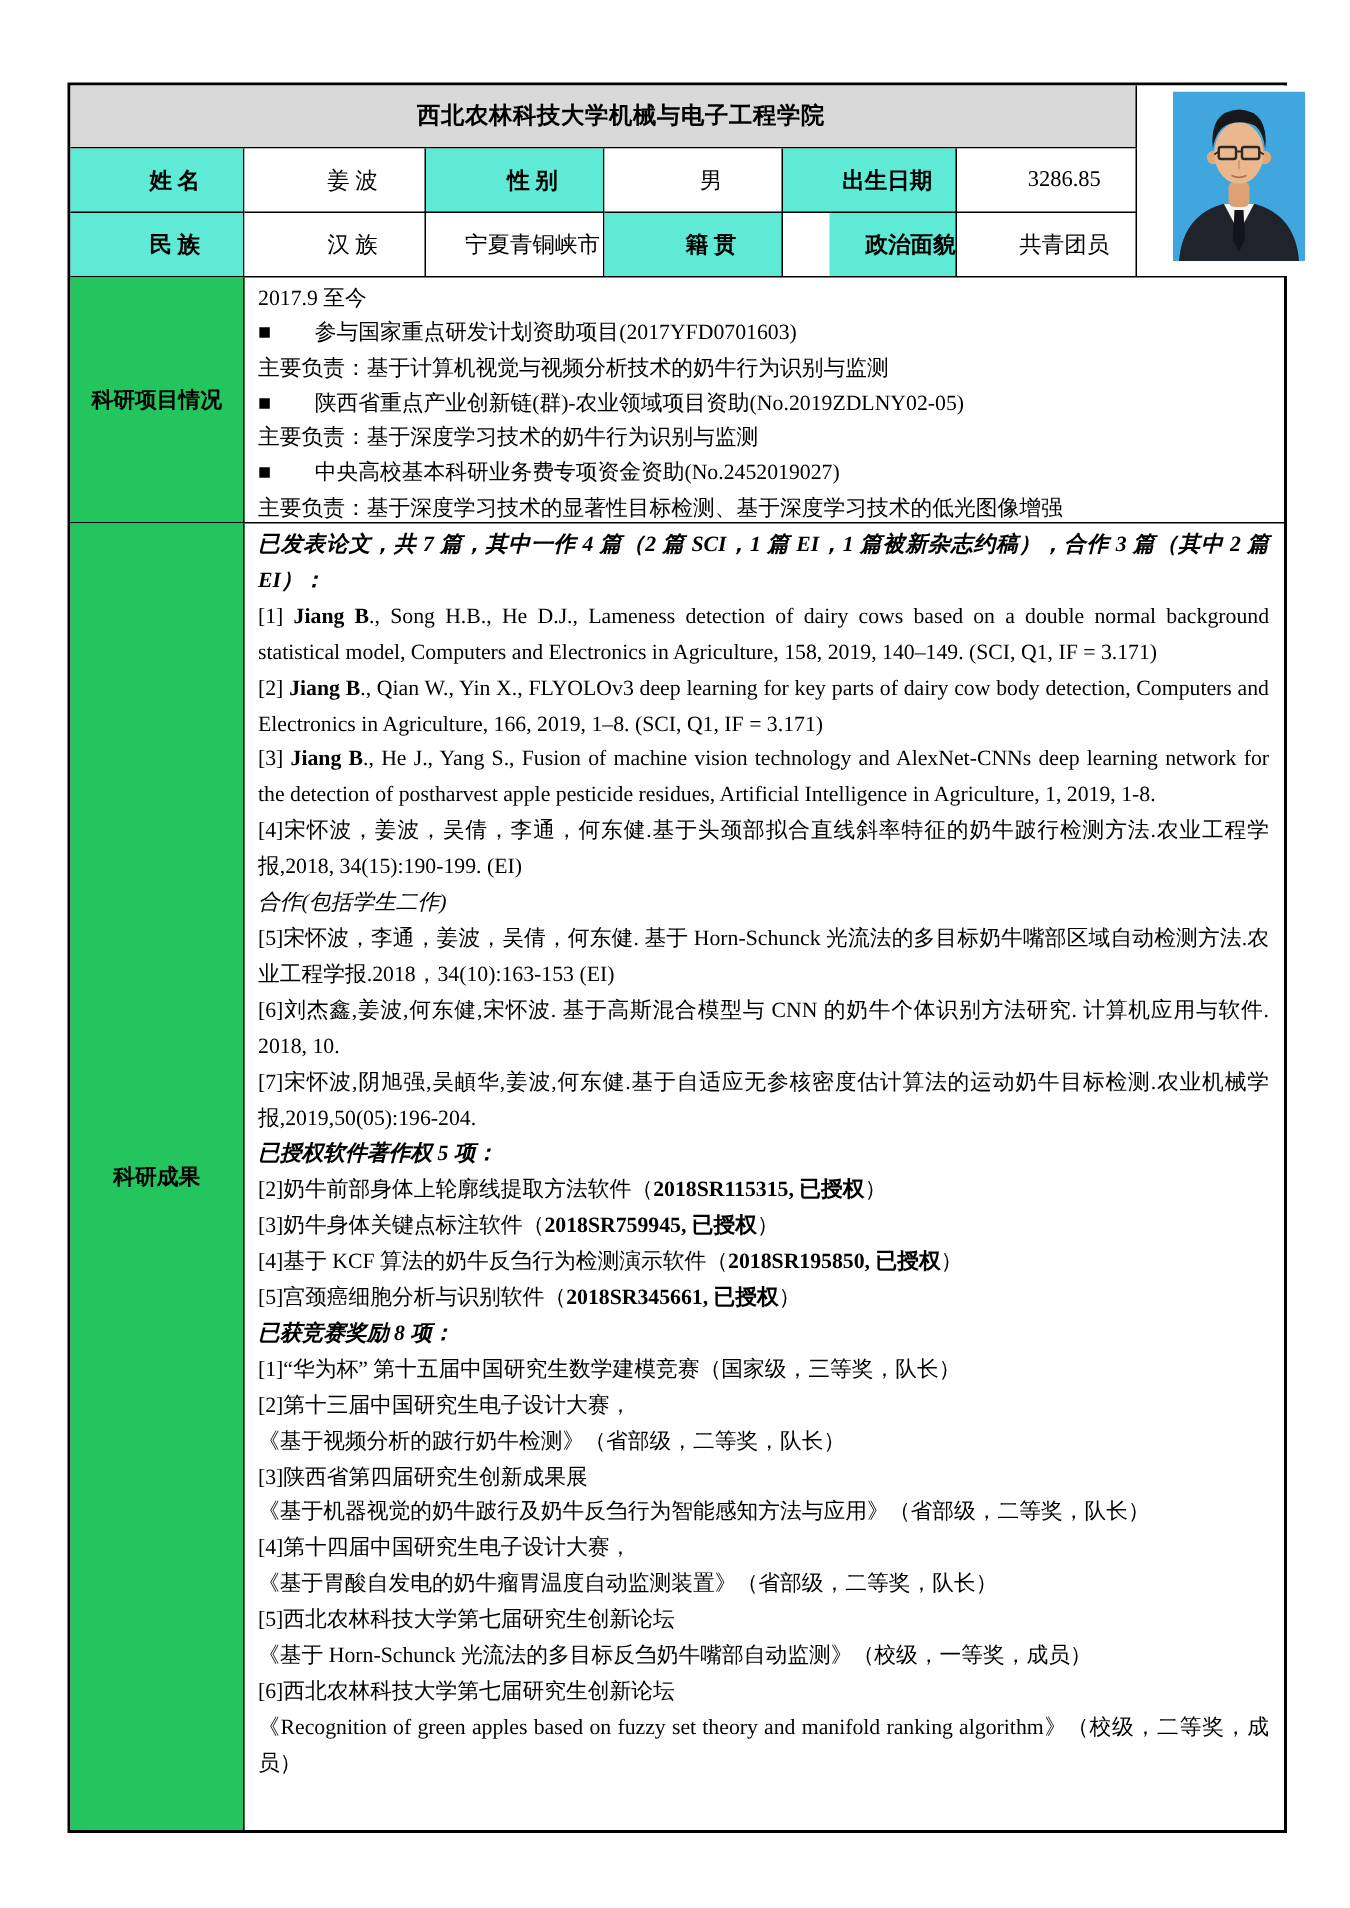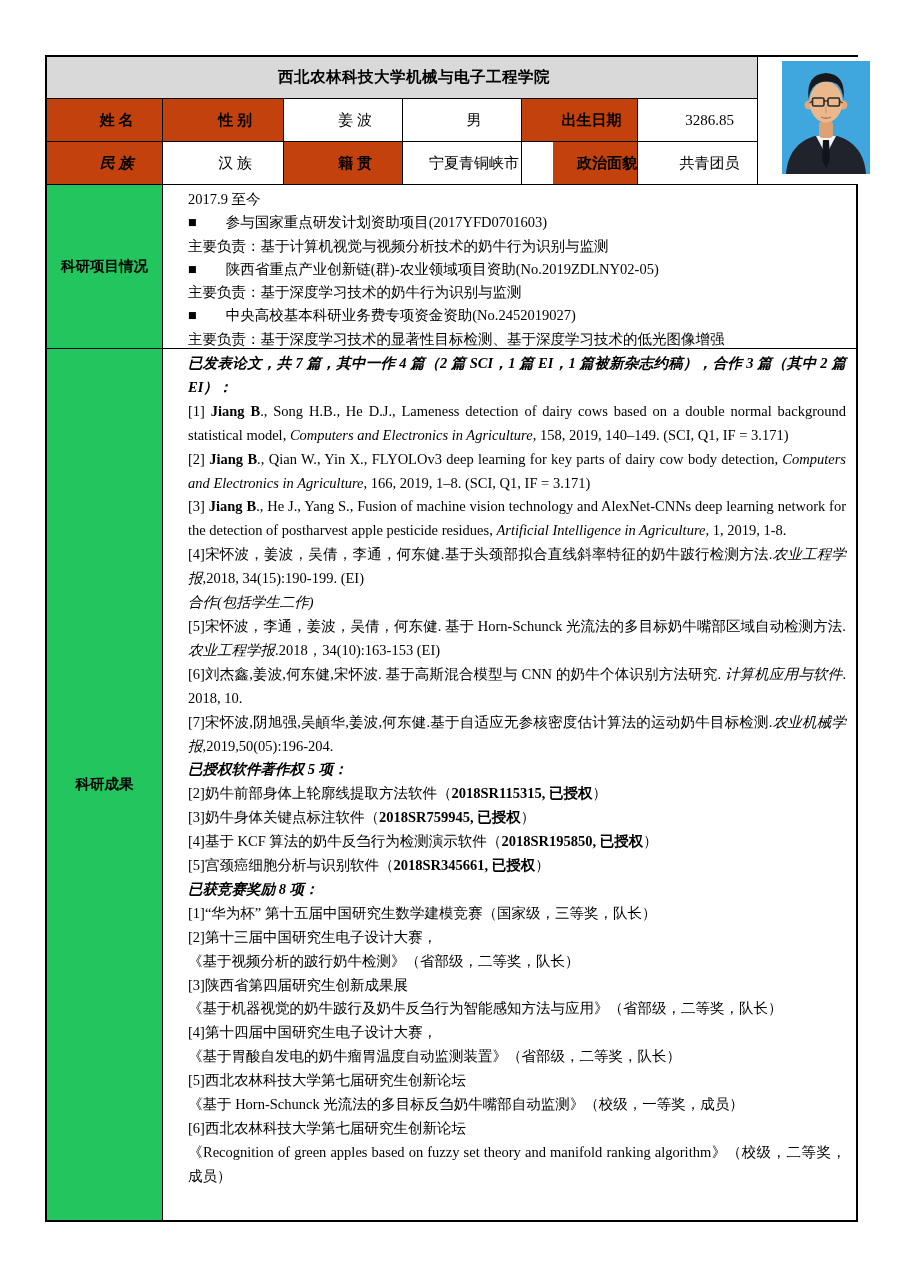--- a/index.html
+++ b/index.html
@@ -16,21 +16,21 @@
   .top{
     display:grid;
     grid-template-columns:116px 121px 119px 119px 116px 120px 1fr;
     grid-template-rows:42px 43px 42px;
   }
   .cell{
     box-sizing:border-box;display:flex;align-items:center;justify-content:center;
     border-right:1.5px solid #000;border-bottom:1.5px solid #000;
     font-size:15px;white-space:nowrap;padding-left:24px;
   }
-  .cell.lab{background:#c2410c;font-weight:bold;}
+  .cell.lab{background:#5eead4;font-weight:bold;}
   .cell.val{background:#ffffff;}
   .title-cell{
     grid-column:1/7;grid-row:1;background:#d9d9d9;
     font-weight:bold;font-size:15.5px;letter-spacing:.5px;
   }
   .photo-cell{
     grid-column:7;grid-row:1/4;border-right:none;border-bottom:none;
     background:#fff;align-items:flex-start;padding-top:4px;
   }
   
@@ -38,24 +38,24 @@
   .sec-label{
     width:116px;flex:0 0 116px;background:#22c55e;border-right:1.5px solid #000;
     display:flex;align-items:center;justify-content:center;
     font-weight:bold;font-size:14.5px;box-sizing:border-box;white-space:nowrap;
   }
   .sec-content{flex:1;padding:3px 10px 0 9px;overflow:hidden;box-sizing:border-box;}
   .sec-projects .sec-content{height:163px;}
   .sec-results  .sec-content{height:871px;}
   .sec-projects .para{line-height:23.3px;}
   .sec-results  .para{line-height:23.9px;}
-  .para{font-size:14.5px;text-align:justify;margin-left:16px;}
+  .para{font-size:14.5px;text-align:justify;}
   .para span{white-space:pre-wrap;}
   .para .b{font-weight:bold;}
-  .para .i{font-style:italic;}
+  .para .i{}
   .para.k{font-style:italic;}
   .para.kb{font-style:italic;font-weight:bold;}
   
   .photo{width:88px;height:113px;display:block;}
 </style>
 </head>
 <body>
 
 <div class="doc">
 
@@ -86,30 +86,30 @@
         <line x1="42" y1="40" x2="46" y2="40" stroke="#2a2a2a" stroke-width="1.4"></line>
         <line x1="30.5" y1="40" x2="27.5" y2="42" stroke="#2a2a2a" stroke-width="1.2"></line>
         <line x1="57.5" y1="40" x2="60.5" y2="42" stroke="#2a2a2a" stroke-width="1.2"></line>
 
         <path d="M44,46 L44,52" stroke="#d39a6c" stroke-width="1.4" fill="none"></path>
         <path d="M39,56 Q44,58.5 49,56" stroke="#b3714d" stroke-width="1.3" fill="none"></path>
       </svg>
     </div>
 
     <div class="cell lab">姓 名</div>
+    <div class="cell val">姜 波</div>
     <div class="cell lab">性 别</div>
-    <div class="cell val">姜 波</div>
     <div class="cell val">男</div>
     <div class="cell lab">出生日期</div>
     <div class="cell val">3286.85</div>
 
-    <div class="cell lab row3-c" style="border-bottom:none;font-style:italic;">民 族</div>
+    <div class="cell lab row3-c" style="border-bottom:none;">民 族</div>
     <div class="cell val" style="border-bottom:none;">汉 族</div>
+    <div class="cell val" style="border-bottom:none;">宁夏青铜峡市</div>
     <div class="cell lab" style="border-bottom:none;">籍 贯</div>
-    <div class="cell val" style="border-bottom:none;">宁夏青铜峡市</div>
     <div class="cell lab" style="border-bottom:none;margin-left:31px;">政治面貌</div>
     <div class="cell val" style="border-bottom:none;">共青团员</div>
   </div>
 
   <div class="section sec-projects">
     <div class="sec-label">科研项目情况</div>
     <div class="sec-content">
         <div class="para"><span>2017.9 至今</span></div>
         <div class="para"><span>■　　参与国家重点研发计划资助项目(2017YFD0701603)</span></div>
         <div class="para"><span>主要负责：基于计算机视觉与视频分析技术的奶牛行为识别与监测</span></div>

